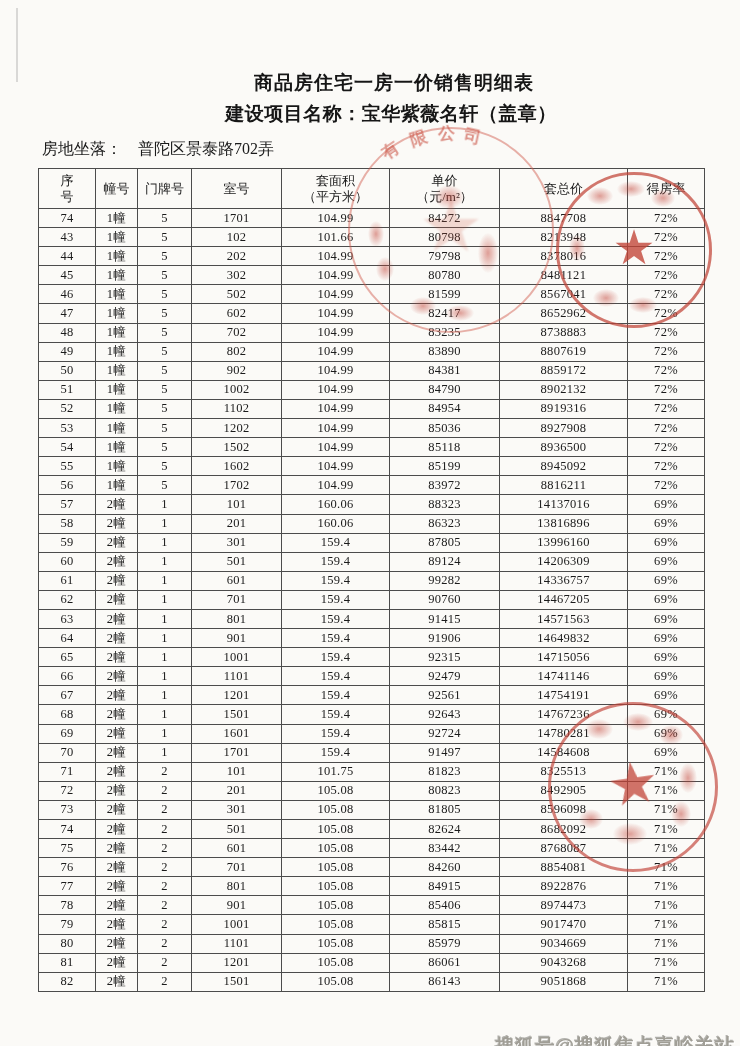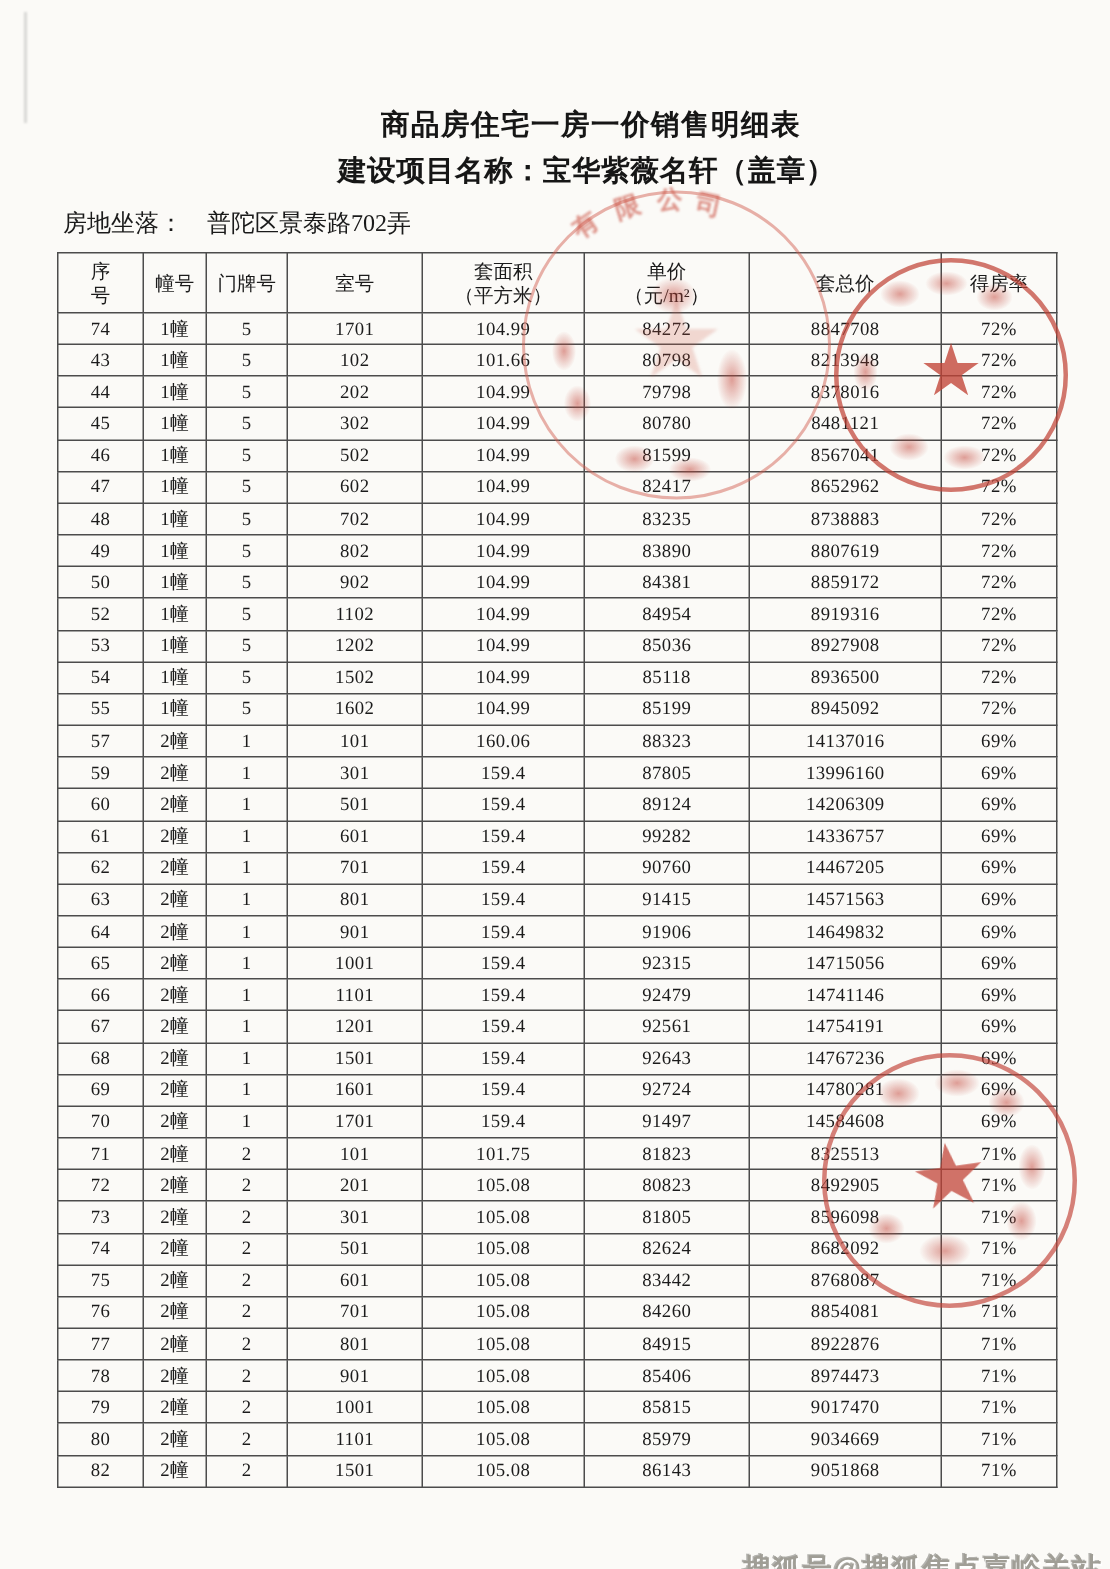--- a/index.html
+++ b/index.html
@@ -209,20 +209,30 @@
         <td>50</td>
         <td>1幢</td>
         <td>5</td>
         <td>902</td>
         <td>104.99</td>
         <td>84381</td>
         <td>8859172</td>
         <td>72%</td>
       </tr>
       <tr>
+        <td>51</td>
+        <td>1幢</td>
+        <td>5</td>
+        <td>1002</td>
+        <td>104.99</td>
+        <td>84790</td>
+        <td>8902132</td>
+        <td>72%</td>
+      </tr>
+      <tr>
         <td>52</td>
         <td>1幢</td>
         <td>5</td>
         <td>1102</td>
         <td>104.99</td>
         <td>84954</td>
         <td>8919316</td>
         <td>72%</td>
       </tr>
       <tr>
@@ -246,33 +256,53 @@
         <td>72%</td>
       </tr>
       <tr>
         <td>55</td>
         <td>1幢</td>
         <td>5</td>
         <td>1602</td>
         <td>104.99</td>
         <td>85199</td>
         <td>8945092</td>
+        <td>72%</td>
+      </tr>
+      <tr>
+        <td>56</td>
+        <td>1幢</td>
+        <td>5</td>
+        <td>1702</td>
+        <td>104.99</td>
+        <td>83972</td>
+        <td>8816211</td>
         <td>72%</td>
       </tr>
       <tr>
         <td>57</td>
         <td>2幢</td>
         <td>1</td>
         <td>101</td>
         <td>160.06</td>
         <td>88323</td>
         <td>14137016</td>
         <td>69%</td>
       </tr>
       <tr>
+        <td>58</td>
+        <td>2幢</td>
+        <td>1</td>
+        <td>201</td>
+        <td>160.06</td>
+        <td>86323</td>
+        <td>13816896</td>
+        <td>69%</td>
+      </tr>
+      <tr>
         <td>59</td>
         <td>2幢</td>
         <td>1</td>
         <td>301</td>
         <td>159.4</td>
         <td>87805</td>
         <td>13996160</td>
         <td>69%</td>
       </tr>
       <tr>
@@ -476,20 +506,30 @@
         <td>71%</td>
       </tr>
       <tr>
         <td>80</td>
         <td>2幢</td>
         <td>2</td>
         <td>1101</td>
         <td>105.08</td>
         <td>85979</td>
         <td>9034669</td>
+        <td>71%</td>
+      </tr>
+      <tr>
+        <td>81</td>
+        <td>2幢</td>
+        <td>2</td>
+        <td>1201</td>
+        <td>105.08</td>
+        <td>86061</td>
+        <td>9043268</td>
         <td>71%</td>
       </tr>
       <tr>
         <td>82</td>
         <td>2幢</td>
         <td>2</td>
         <td>1501</td>
         <td>105.08</td>
         <td>86143</td>
         <td>9051868</td>

